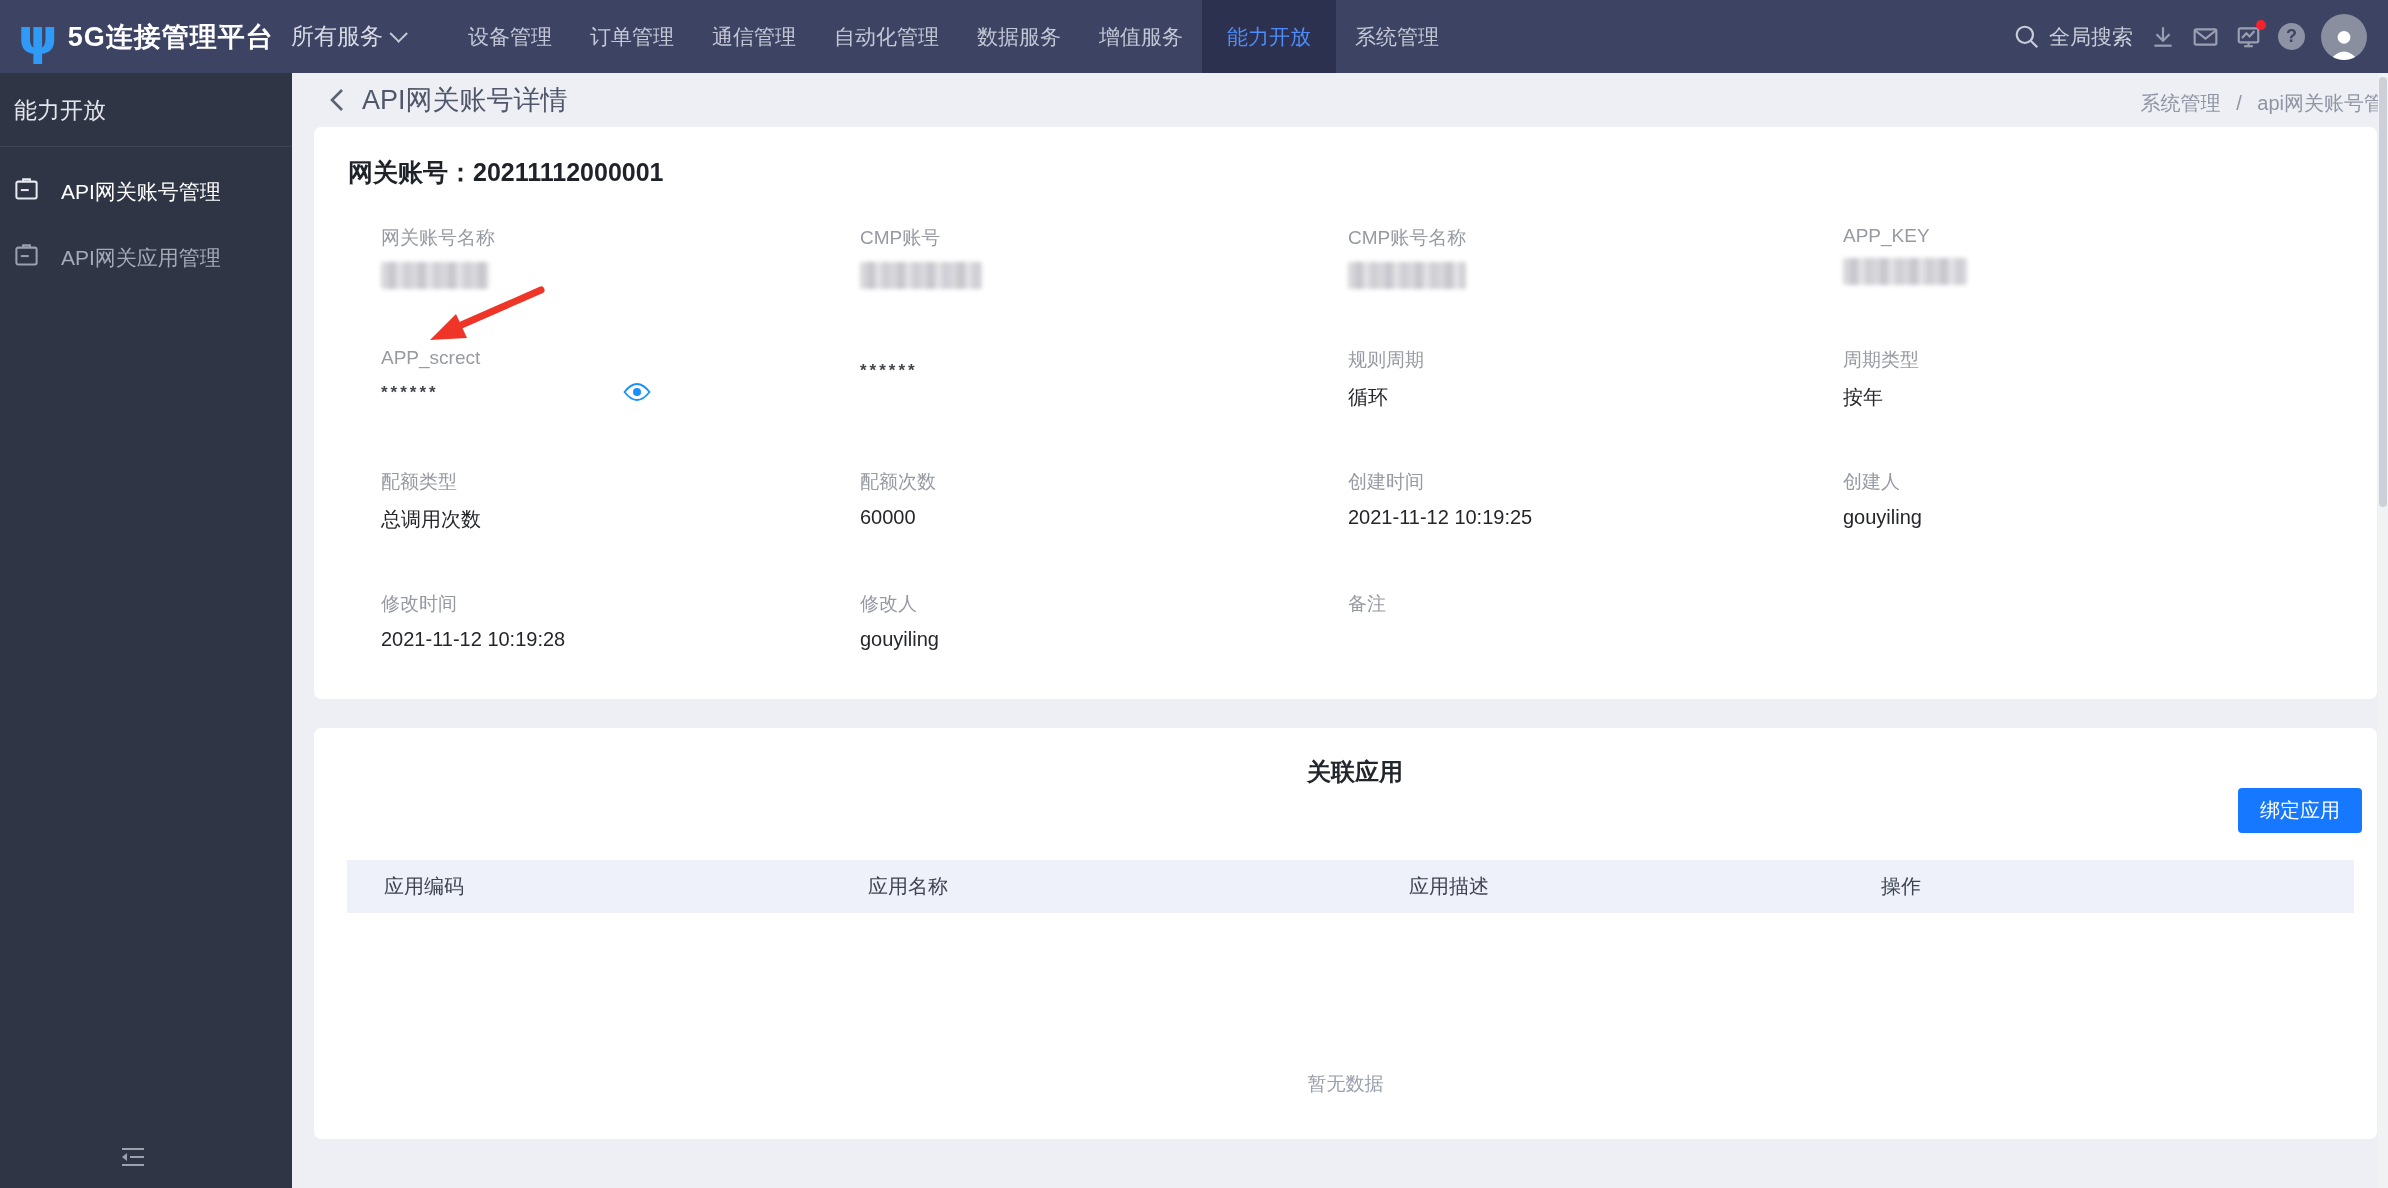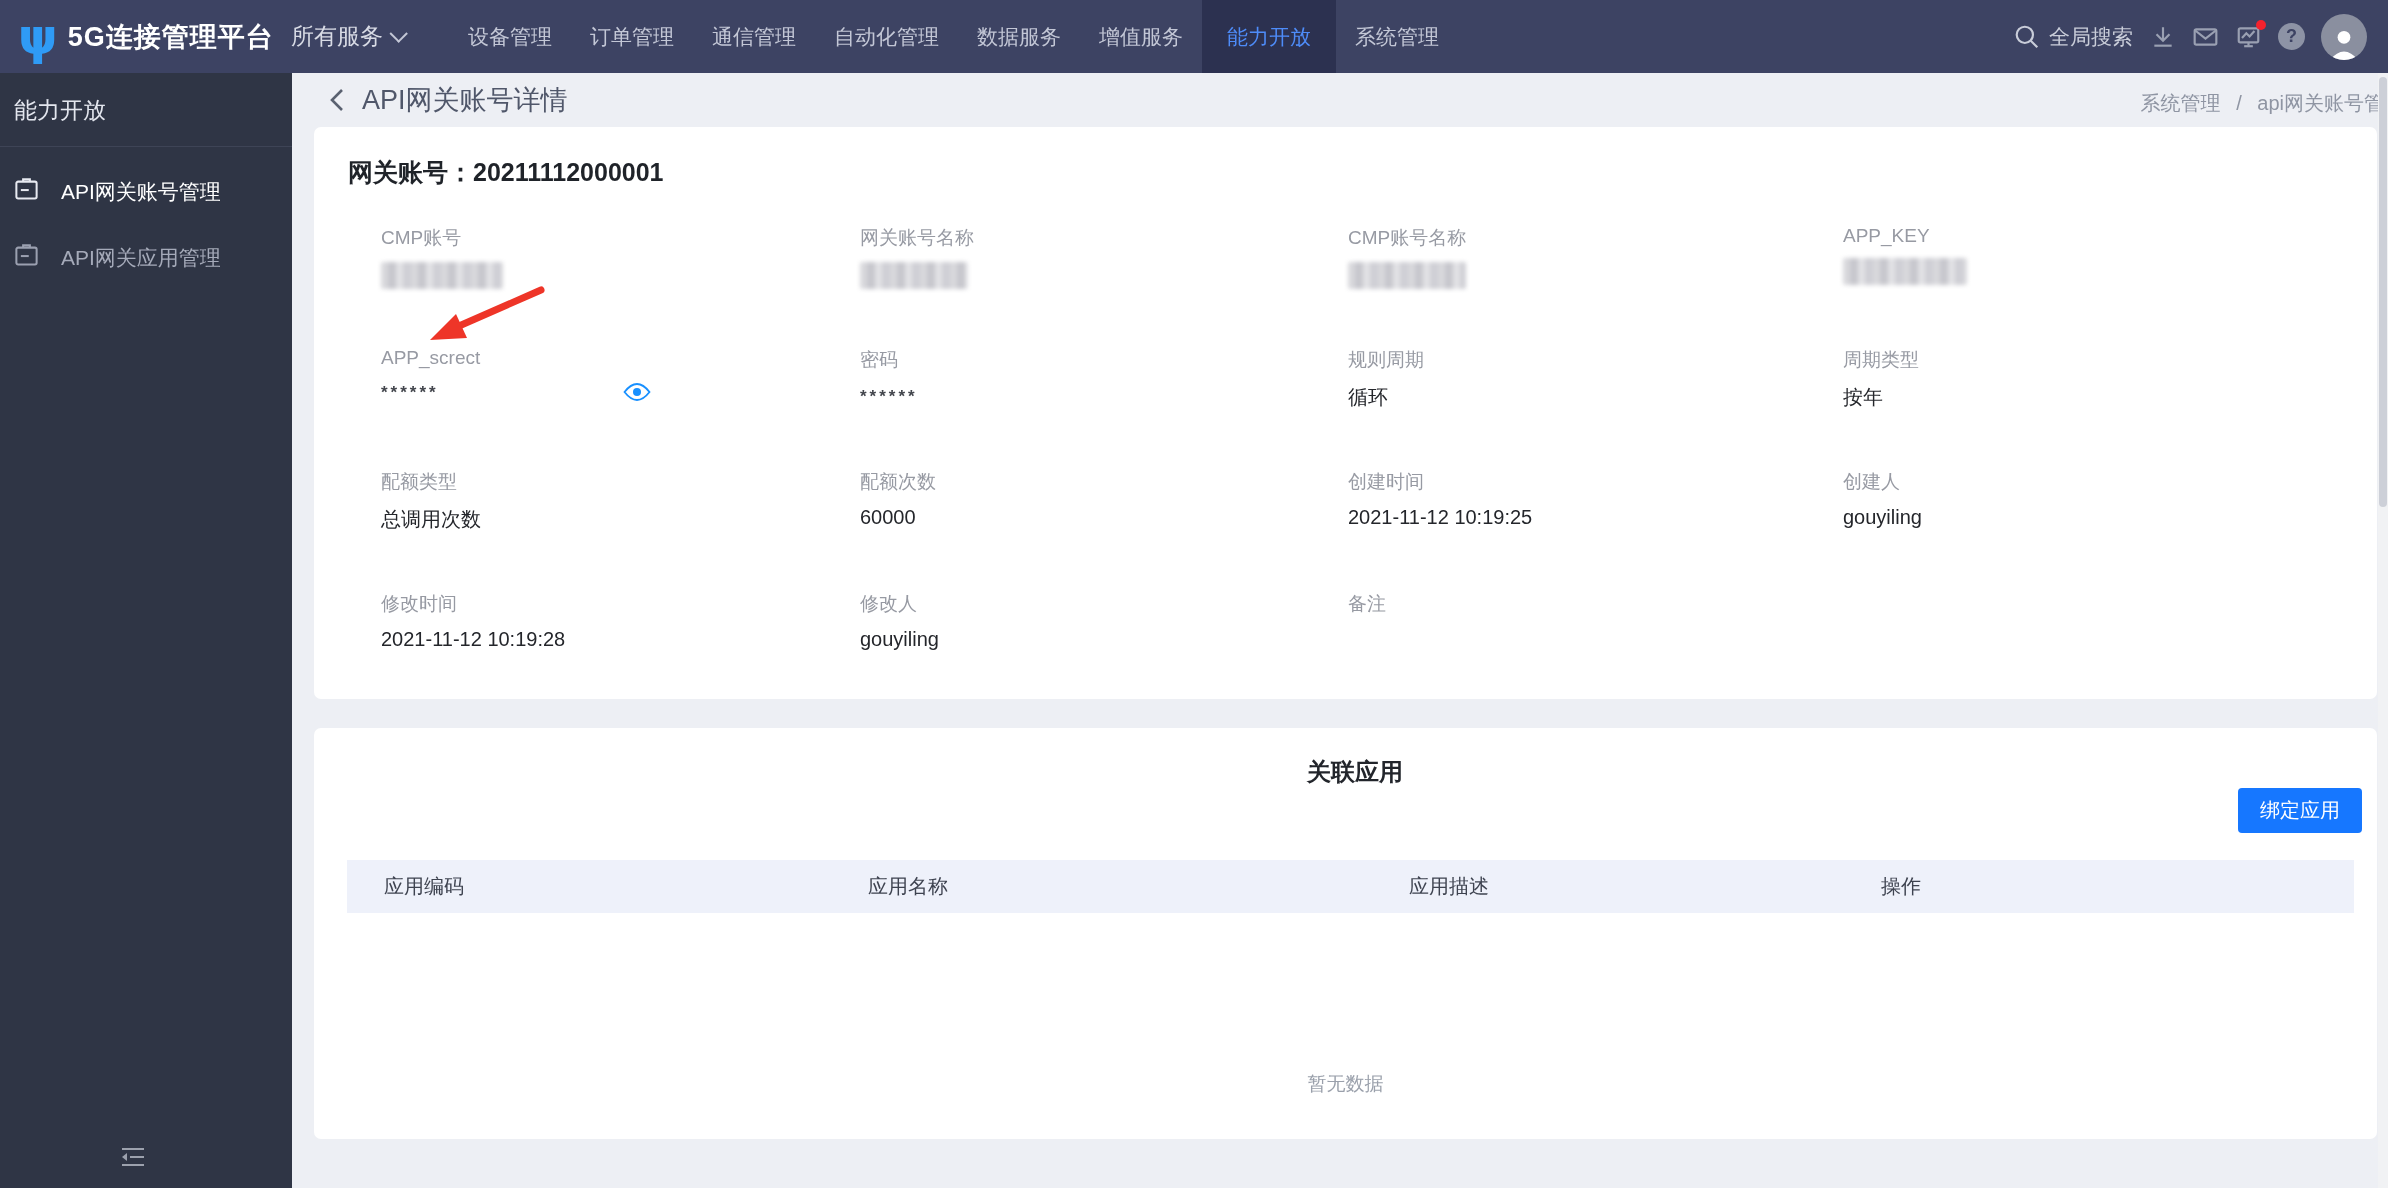--- a/index.html
+++ b/index.html
@@ -191,29 +191,29 @@
       <span class="crumb">系统管理</span>
       <span class="sep">/</span>
       <span class="crumb">api网关账号管理</span>
     </span>
   </div>
 
   <div class="card card-detail" style="position:relative;">
     <div class="card-title">网关账号：20211112000001</div>
     <div class="fields-grid" id="fields-grid">
         <div class="field">
+          <div class="field-label">网关账号名称</div>
+          <div class="field-value">
+            <div class="mosaic m0"></div>
+          </div>
+        </div>
+        <div class="field">
           <div class="field-label">CMP账号</div>
           <div class="field-value">
             <div class="mosaic m1"></div>
-          </div>
-        </div>
-        <div class="field">
-          <div class="field-label">网关账号名称</div>
-          <div class="field-value">
-            <div class="mosaic m0"></div>
           </div>
         </div>
         <div class="field">
           <div class="field-label">CMP账号名称</div>
           <div class="field-value">
             <div class="mosaic m2"></div>
           </div>
         </div>
         <div class="field">
           <div class="field-label">APP_KEY</div>
@@ -222,21 +222,20 @@
           </div>
         </div>
         <div class="field">
           <div class="field-label">APP_screct</div>
           <div class="field-value"><span class="stars">******</span><span class="eye"><svg width="28" height="20" viewBox="0 0 28 20" fill="none">
                 <path d="M1.5 10 Q14 -6 26.5 10 Q14 26 1.5 10 Z" stroke="#1890ff" stroke-width="1.8"></path>
                 <circle cx="14" cy="10" r="4" fill="#1890ff"></circle>
               </svg></span></div>
         </div>
         <div class="field">
-          <div class="field-label">密码</div>
           <div class="field-value"><span class="stars">******</span></div>
         </div>
         <div class="field">
           <div class="field-label">规则周期</div>
           <div class="field-value"><span>循环</span></div>
         </div>
         <div class="field">
           <div class="field-label">周期类型</div>
           <div class="field-value"><span>按年</span></div>
         </div>

